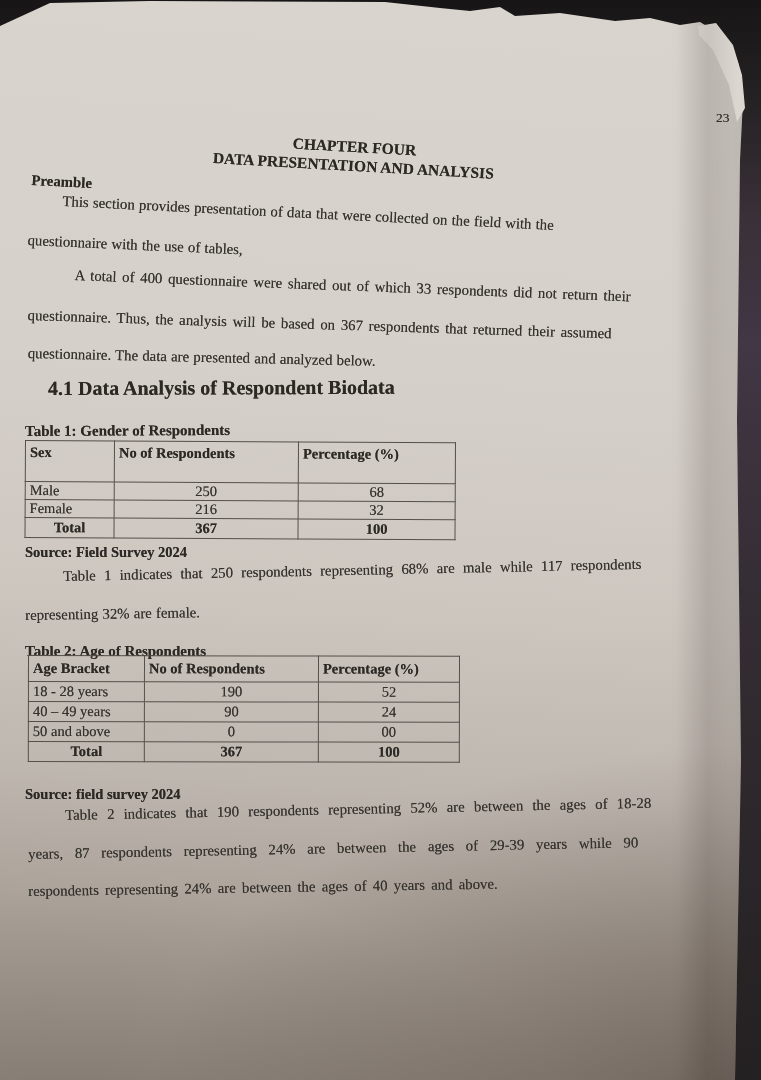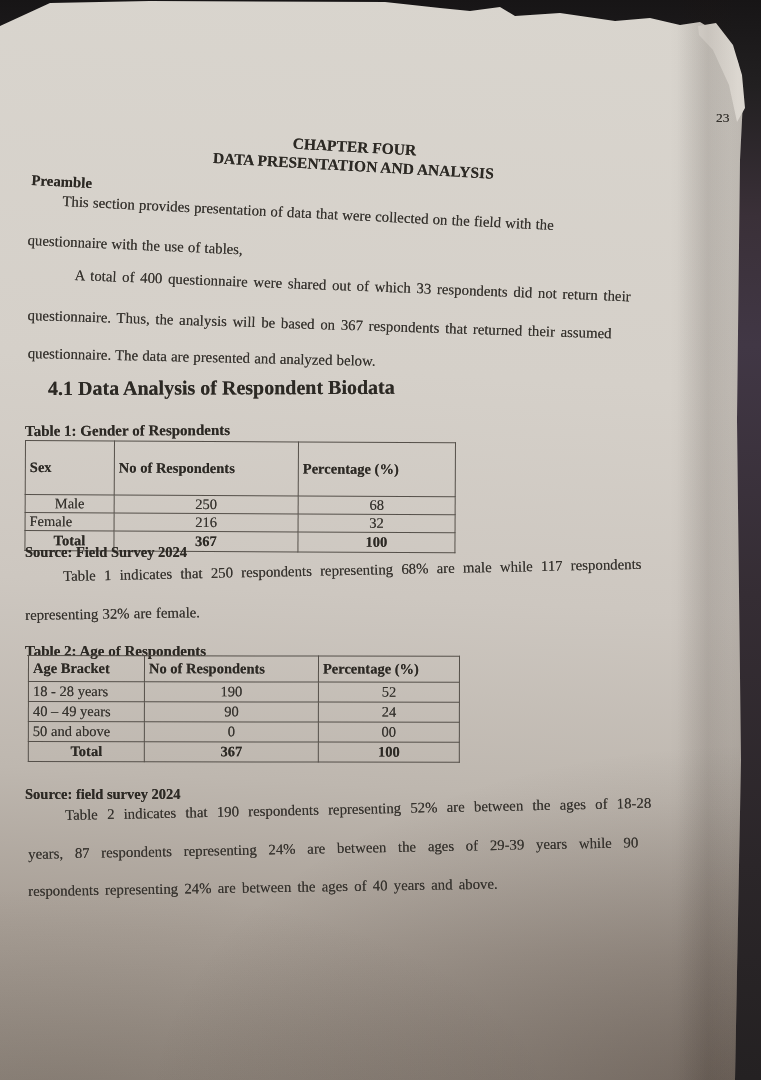--- a/index.html
+++ b/index.html
@@ -73,22 +73,22 @@
     font-size:14.5px;color:var(--ink);transform-origin:left top;
     text-shadow:0 0 0.6px rgba(53,50,45,0.7);
   }
   .doc-table th,.doc-table td{
     border:1px solid var(--border);padding:0 4px;overflow:hidden;
   }
   .doc-table th{text-align:left;font-weight:bold;color:var(--ink-bold);}
   .num{text-align:center;}
   .total-row td{font-weight:bold;color:var(--ink-bold);text-align:center;}
   #table1{left:25px;top:440px;width:430px;transform:rotate(0.3deg);}
-  #table1 th{height:54px;vertical-align:top;padding-top:18px;font-family:Liberation Serif, serif;}
-  #table1 .r0 td{height:14px;text-align:center;}
+  #table1 th{height:41px;vertical-align:top;padding-top:3px;font-family:Liberation Serif, serif;}
+  #table1 .r0 td{height:14px;}
   #table1 .r1 td{height:17px;}
   #table1 .r2 td{height:20px;}
   #table2{left:28px;top:655px;width:431px;transform:rotate(0.1deg);border-radius:16px;}
   #table2 th{height:26px;vertical-align:middle;}
   #table2 td{height:20px;}
 </style>
 </head>
 <body>
 
 <div class="scene">

